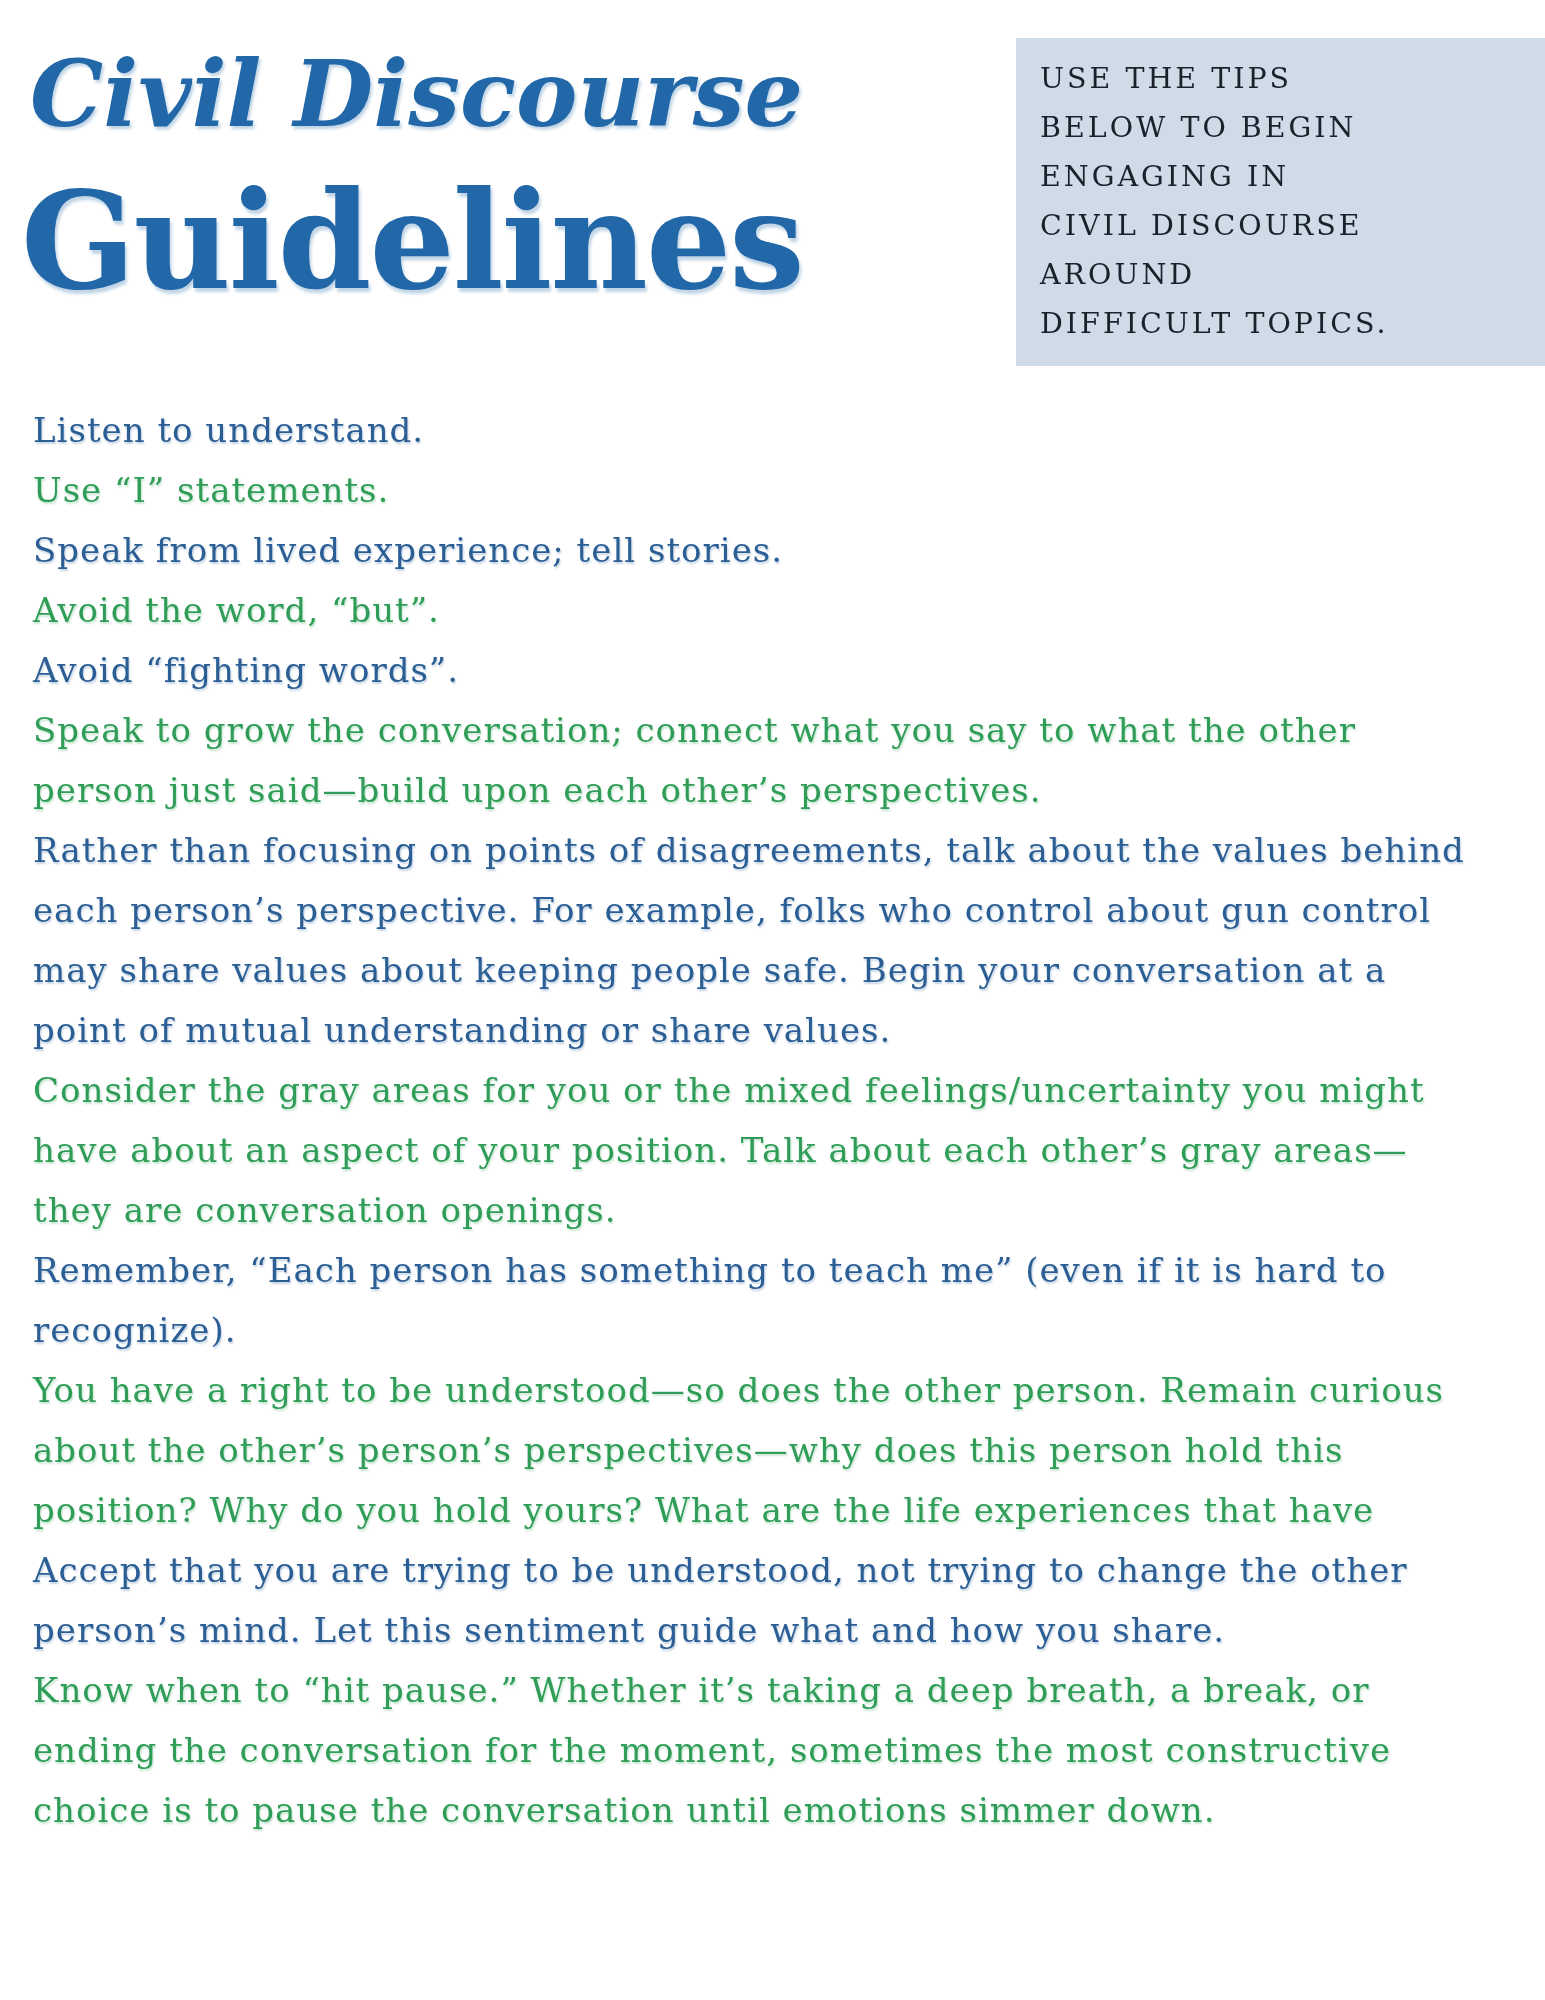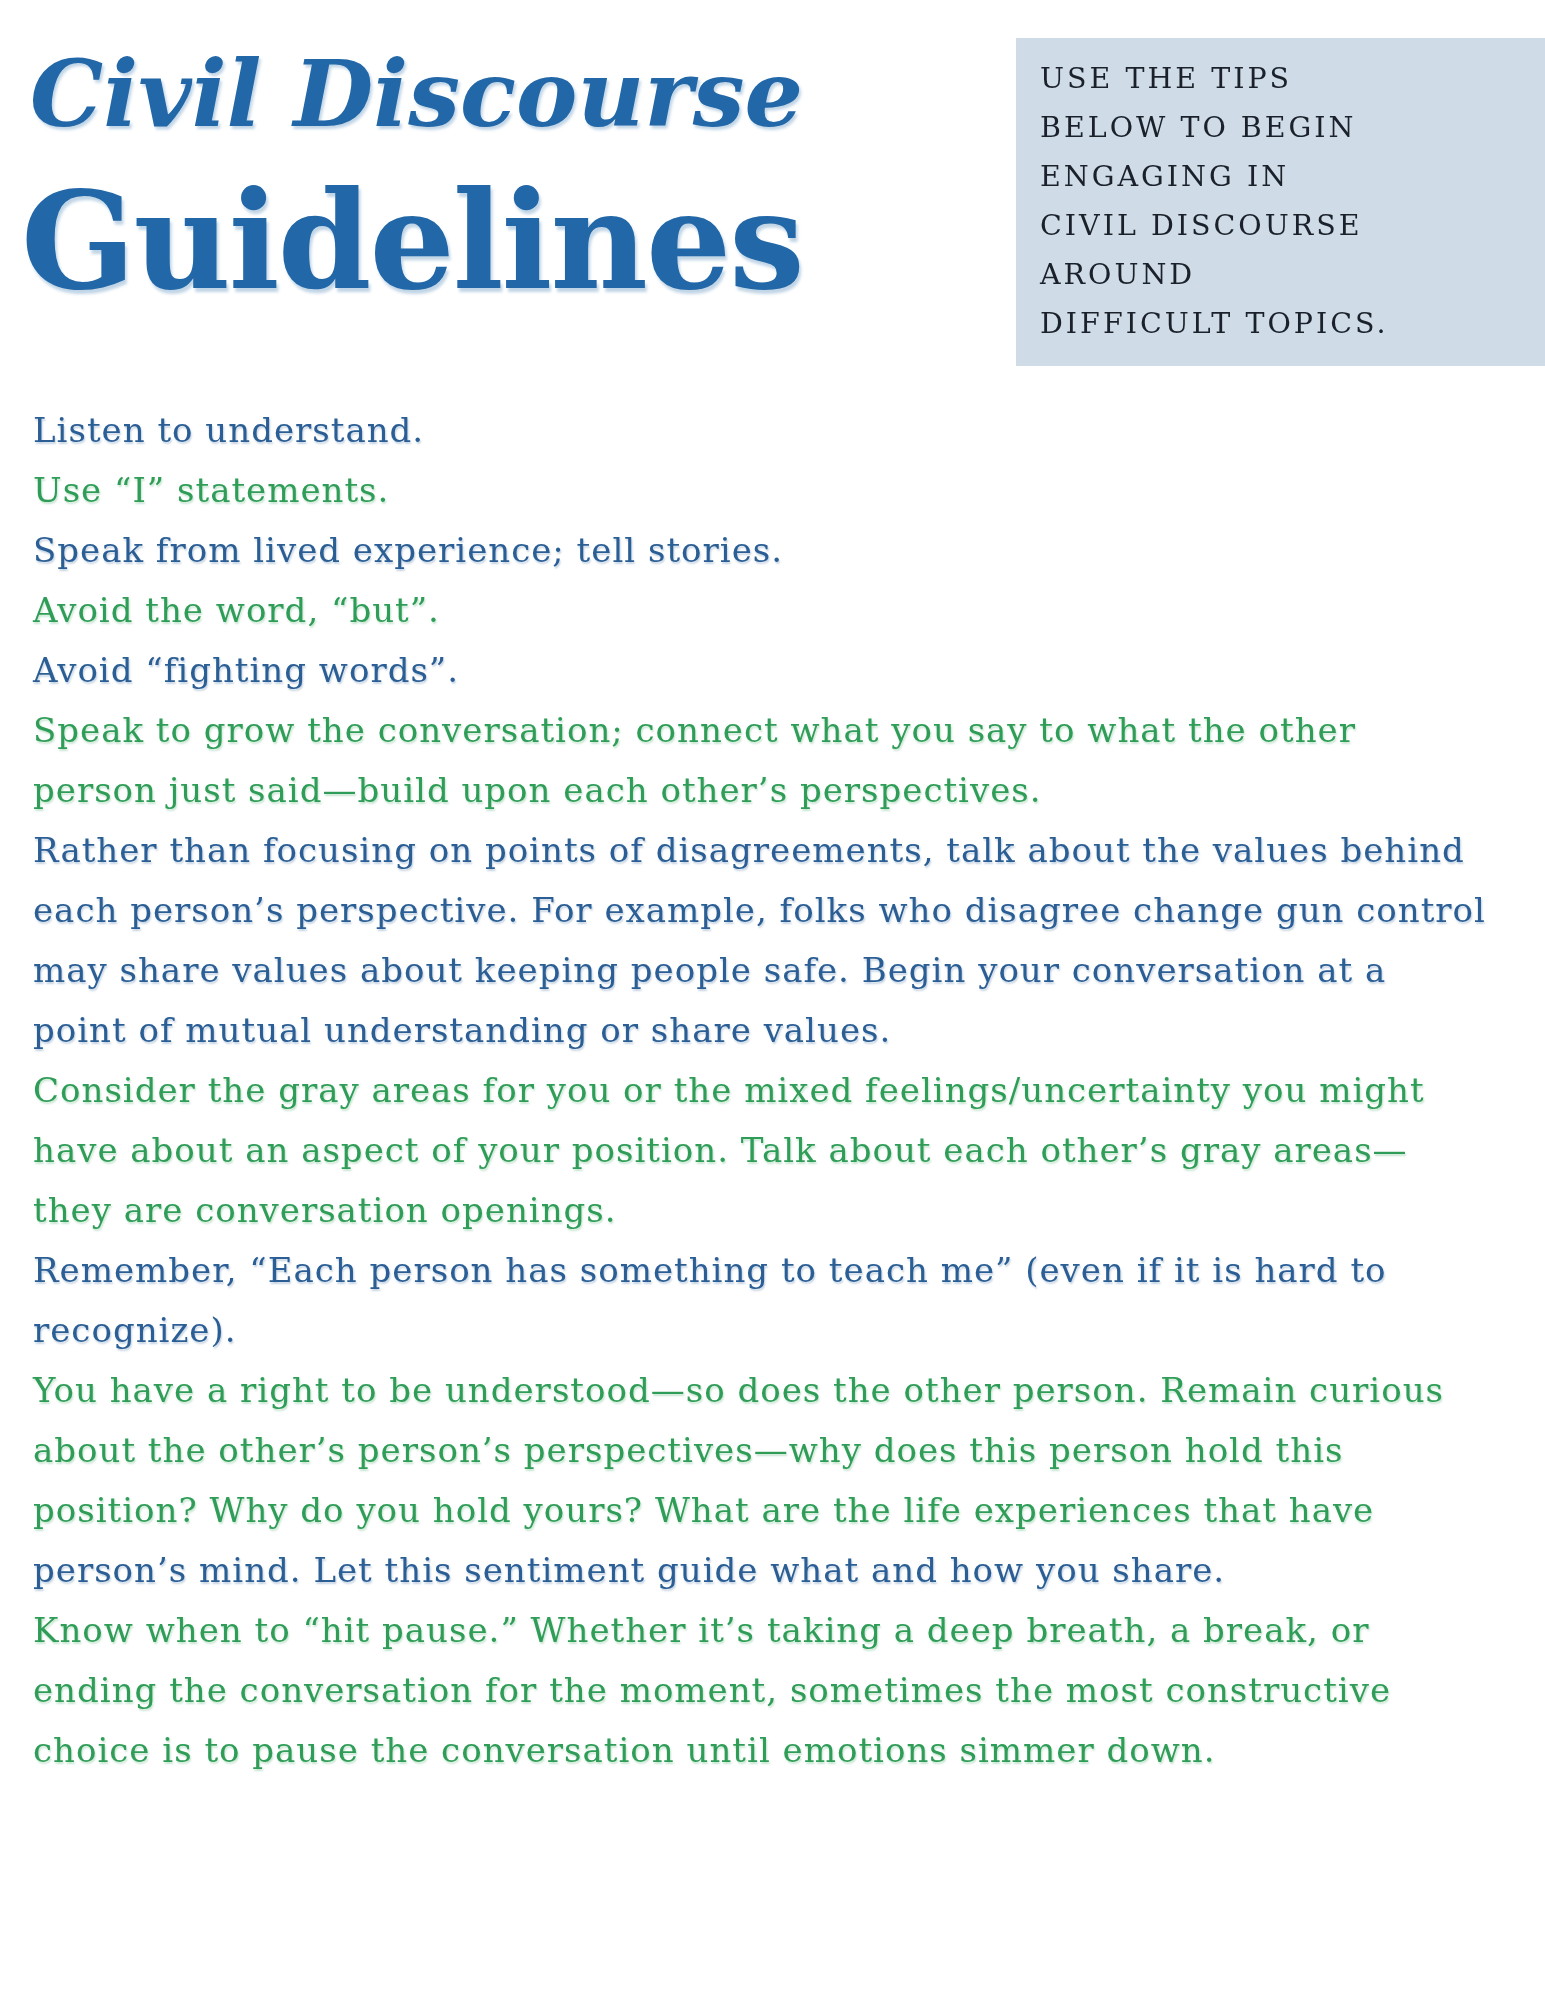--- a/index.html
+++ b/index.html
@@ -94,30 +94,31 @@
 
   <div class="guidelines">
     <div class="gline blue">Listen to understand.</div>
     <div class="gline green">Use “I” statements.</div>
     <div class="gline blue">Speak from lived experience; tell stories.</div>
     <div class="gline green">Avoid the word, “but”.</div>
     <div class="gline blue">Avoid “fighting words”.</div>
     <div class="gline green">Speak to grow the conversation; connect what you say to what the other</div>
     <div class="gline green">person just said—build upon each other’s perspectives.</div>
     <div class="gline blue">Rather than focusing on points of disagreements, talk about the values behind</div>
-    <div class="gline blue">each person’s perspective. For example, folks who disagree change gun control</div>
+    <div class="gline blue">each person’s perspective. For example, folks who control about gun control</div>
     <div class="gline blue">may share values about keeping people safe. Begin your conversation at a</div>
     <div class="gline blue">point of mutual understanding or share values.</div>
     <div class="gline green">Consider the gray areas for you or the mixed feelings/uncertainty you might</div>
     <div class="gline green">have about an aspect of your position. Talk about each other’s gray areas—</div>
     <div class="gline green">they are conversation openings.</div>
     <div class="gline blue">Remember, “Each person has something to teach me” (even if it is hard to</div>
     <div class="gline blue">recognize).</div>
     <div class="gline green">You have a right to be understood—so does the other person. Remain curious</div>
     <div class="gline green">about the other’s person’s perspectives—why does this person hold this</div>
     <div class="gline green">position? Why do you hold yours? What are the life experiences that have</div>
+    <div class="gline blue">Accept that you are trying to be understood, not trying to change the other</div>
     <div class="gline blue">person’s mind. Let this sentiment guide what and how you share.</div>
     <div class="gline green">Know when to “hit pause.” Whether it’s taking a deep breath, a break, or</div>
     <div class="gline green">ending the conversation for the moment, sometimes the most constructive</div>
     <div class="gline green">choice is to pause the conversation until emotions simmer down.</div>
   </div>
 
 </div>
 
 </body></html>

